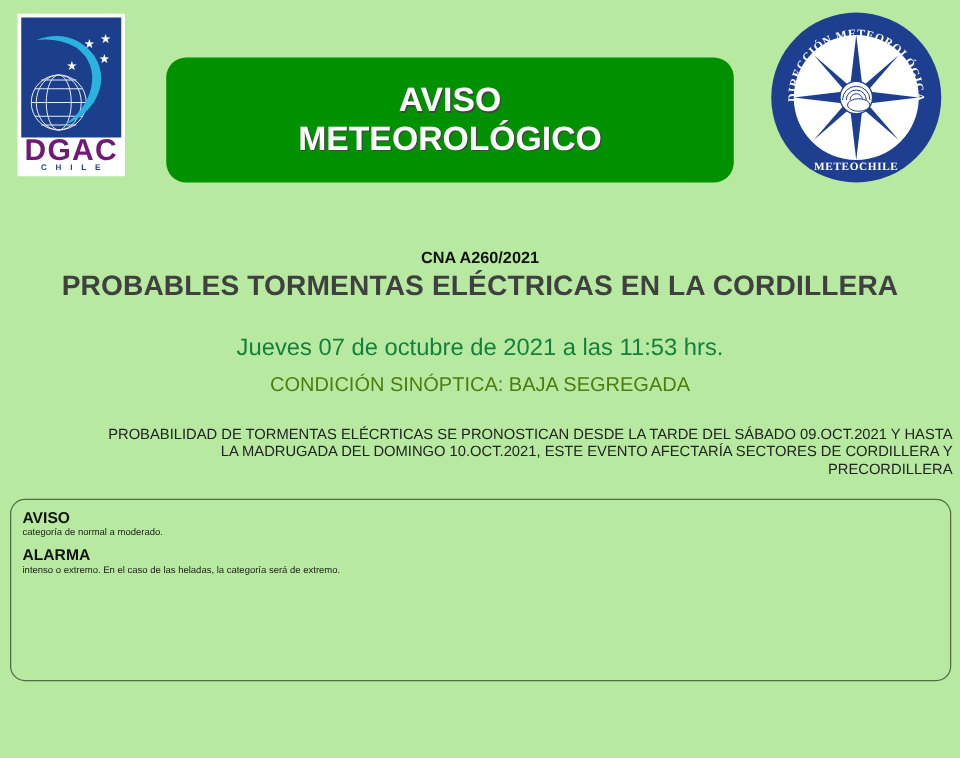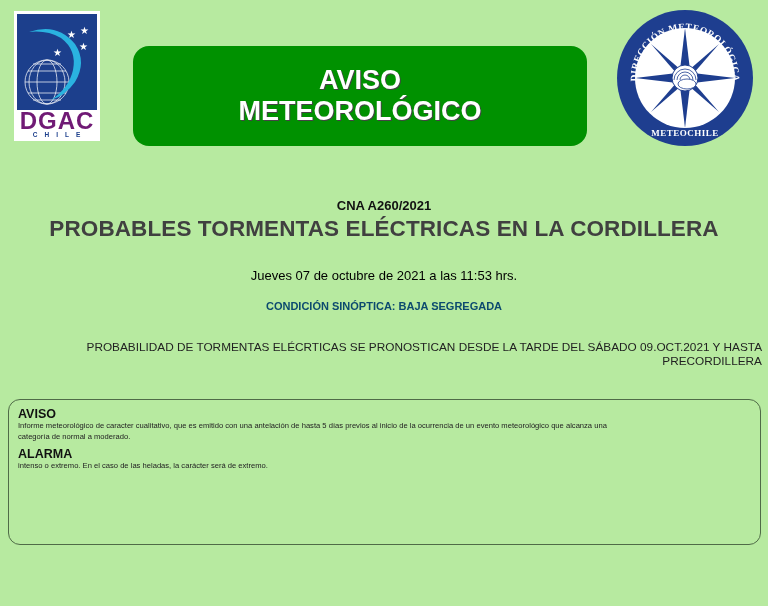--- a/index.html
+++ b/index.html
@@ -64,22 +64,22 @@
       position: absolute; left: 615px; top: 8px;
       width: 140px; height: 140px;
     }
 
     .center { position: absolute; left: 0; width: 768px; text-align: center; }
     .code { top: 198px; font-weight: bold; font-size: 13px; color: #111; }
     .title {
       top: 216px; font-weight: bold; font-size: 22.5px; line-height: 25px; color: #404040;
       letter-spacing: 0.1px;
     }
-    .date { top: 268px; font-size: 13px; color: #000000; }
-    .synoptic { top: 300px; font-weight: bold; font-size: 11px; color: #0c4a6e; }
+    .date { top: 268px; font-size: 19px; color: #15803d; }
+    .synoptic { top: 300px; font-weight: normal; font-size: 16px; color: #4d7c0f; }
     .desc {
       top: 340px; left: 6px; width: 756px;
       font-size: 11.8px; line-height: 14px; color: #222; text-align: right;
     }
 
     
     .legend-box {
       position: absolute; left: 8px; top: 399px;
       width: 753px; height: 146px;
       border: 1.5px solid #4f6b47;
@@ -174,29 +174,29 @@
   </div>
 
   <div class="center code">CNA A260/2021</div>
   <div class="center title">
     <div>PROBABLES TORMENTAS ELÉCTRICAS EN LA CORDILLERA</div>
   </div>
   <div class="center date">Jueves 07 de octubre de 2021 a las 11:53 hrs.</div>
   <div class="center synoptic">CONDICIÓN SINÓPTICA: BAJA SEGREGADA</div>
   <div class="center desc">
     <div>PROBABILIDAD DE TORMENTAS ELÉCRTICAS SE PRONOSTICAN DESDE LA TARDE DEL SÁBADO 09.OCT.2021 Y HASTA</div>
+    <div>LA MADRUGADA DEL DOMINGO 10.OCT.2021, ESTE EVENTO AFECTARÍA SECTORES DE CORDILLERA Y</div>
     <div>PRECORDILLERA</div>
   </div>
 
   <div class="legend-box">
     <div class="legend-item">
       <div class="legend-title">AVISO</div>
-      <div class="legend-text">Informe meteorológico de caracter cualitativo, que es emitido con una antelación de hasta 5 días previos al inicio de la ocurrencia de un evento meteorológico que alcanza una</div>
       <div class="legend-text">categoría de normal a moderado.</div>
     </div>
     <div class="legend-item">
       <div class="legend-title">ALARMA</div>
-      <div class="legend-text">intenso o extremo. En el caso de las heladas, la carácter será de extremo.</div>
+      <div class="legend-text">intenso o extremo. En el caso de las heladas, la categoría será de extremo.</div>
     </div>
   </div>
 
 
 </div>
 
 </body></html>

